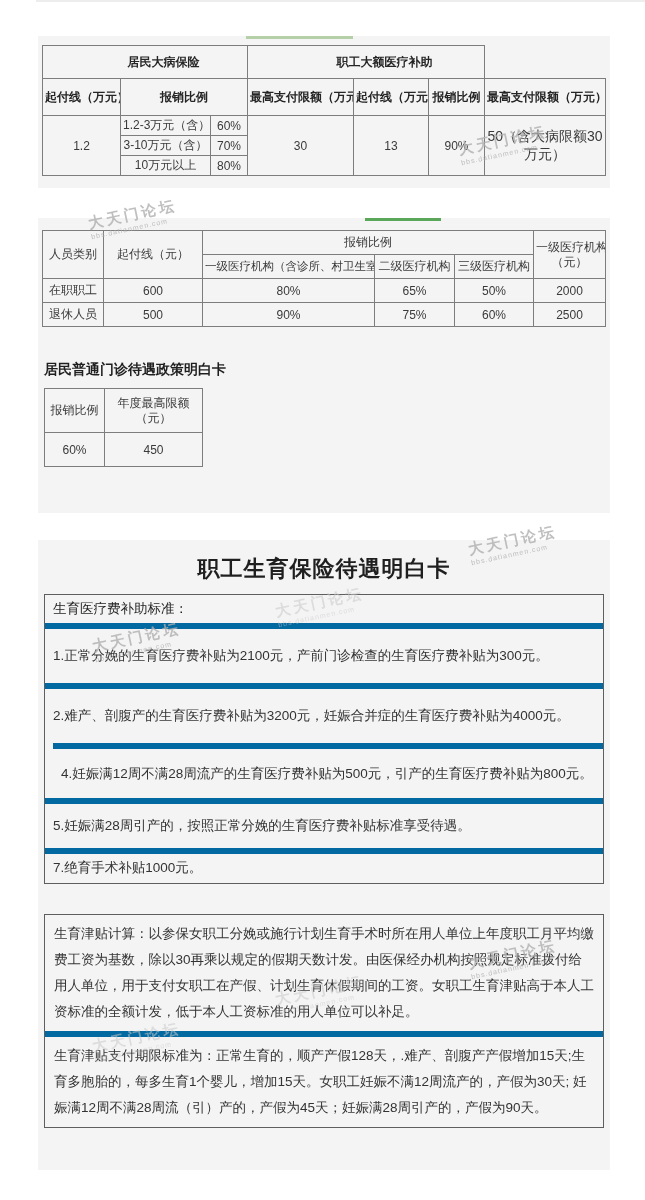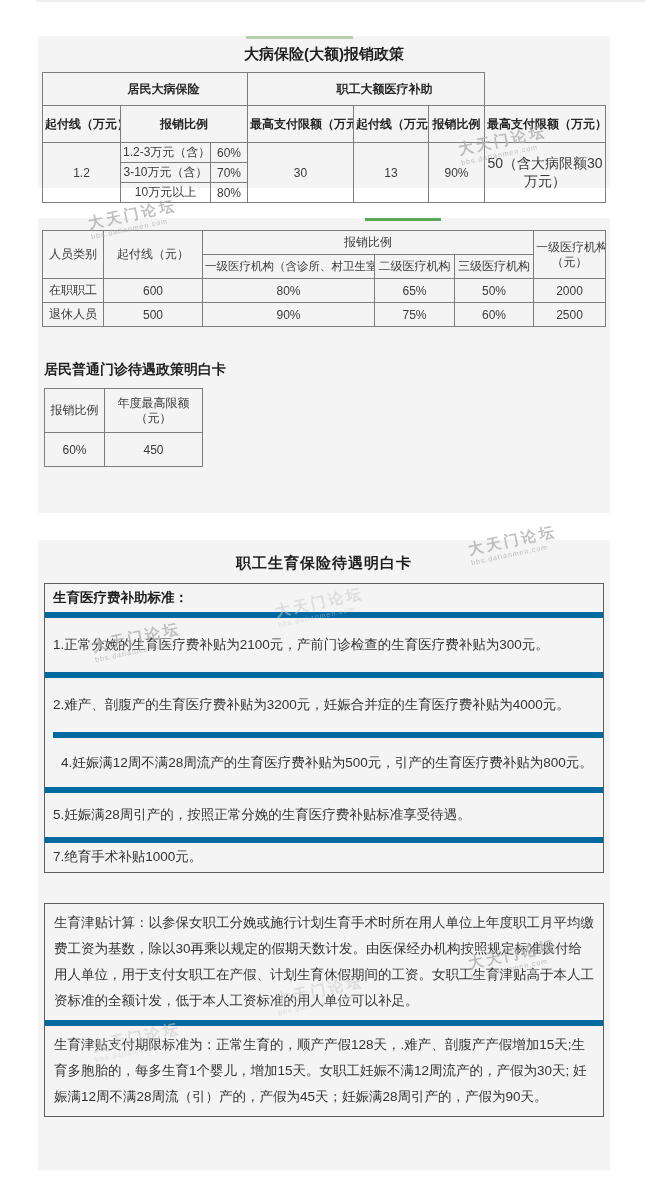--- a/index.html
+++ b/index.html
@@ -48,32 +48,32 @@
   #t2 td { height: 24px; }
   .two-line span { display: block; line-height: 1.25; }
   #heading3 { font-weight: bold; font-size: 14px; color: #1f1f1f; margin: 34px 0 9px 6px; }
   #t3 { width: 158px; margin-left: 6px; }
   #t3 td { height: 24px; }
   #t3 .tall td { height: 44px; }
   #t3 .last td { height: 34px; }
 
   
   #panel3 { top: 93px; padding: 14px 0 10px 0; height: 630px; }
-  #panel3 .panel-title { font-size: 15px; margin-bottom: 10px; letter-spacing: 1px; }
+  #panel3 .panel-title { font-size: 22px; margin-bottom: 10px; letter-spacing: 1px; }
   .rule-box {
     margin: 0 6px; border: 1px solid #5e5e5e; background: transparent;
   }
   .rule-row {
     border-top: 6px solid #0369a1;
     display: flex; align-items: center;
     padding: 4px 8px;
     font-size: 13.5px; line-height: 1.5; color: #333;
   }
   .rule-row:first-child { border-top: none; }
-  .rule-row.head { font-weight: bold; color: #1f1f1f; min-height: 27px; text-align: right; }
+  .rule-row.head { font-weight: normal; color: #1f1f1f; min-height: 27px; text-align: right; }
   #box2 { margin-top: 30px; }
   .para { display: block; align-items: flex-start; line-height: 26px; padding: 6px 9px; }
 
   .h1  { min-height: 60px; }
   .h2  { min-height: 60px; }
   .h3  { min-height: 28px; }
   .h4  { min-height: 55px; margin-left: 8px; }
   .h5  { min-height: 50px; }
   .h6  { min-height: 30px; }
   .h7  { min-height: 26px; }
@@ -89,21 +89,20 @@
   .wm-big { font-size: 15px; font-weight: bold; letter-spacing: 3px; }
   .wm-small { font-size: 7px; letter-spacing: 1px; }
 </style>
 </head>
 <body>
 
 <div class="top-hairline"></div>
 
 <div class="panel" id="panel1">
   <div class="accent-line pale" style="left:208px; width:107px;"></div>
-  <div class="panel-title">大病保险(大额)报销政策</div>
   <table id="t1">
     <colgroup>
       <col style="width:78px">
         <col style="width:90px">
         <col style="width:37px">
       <col style="width:106px">
         <col style="width:75px">
         <col style="width:56px">
         <col style="width:121px">
     </colgroup>

